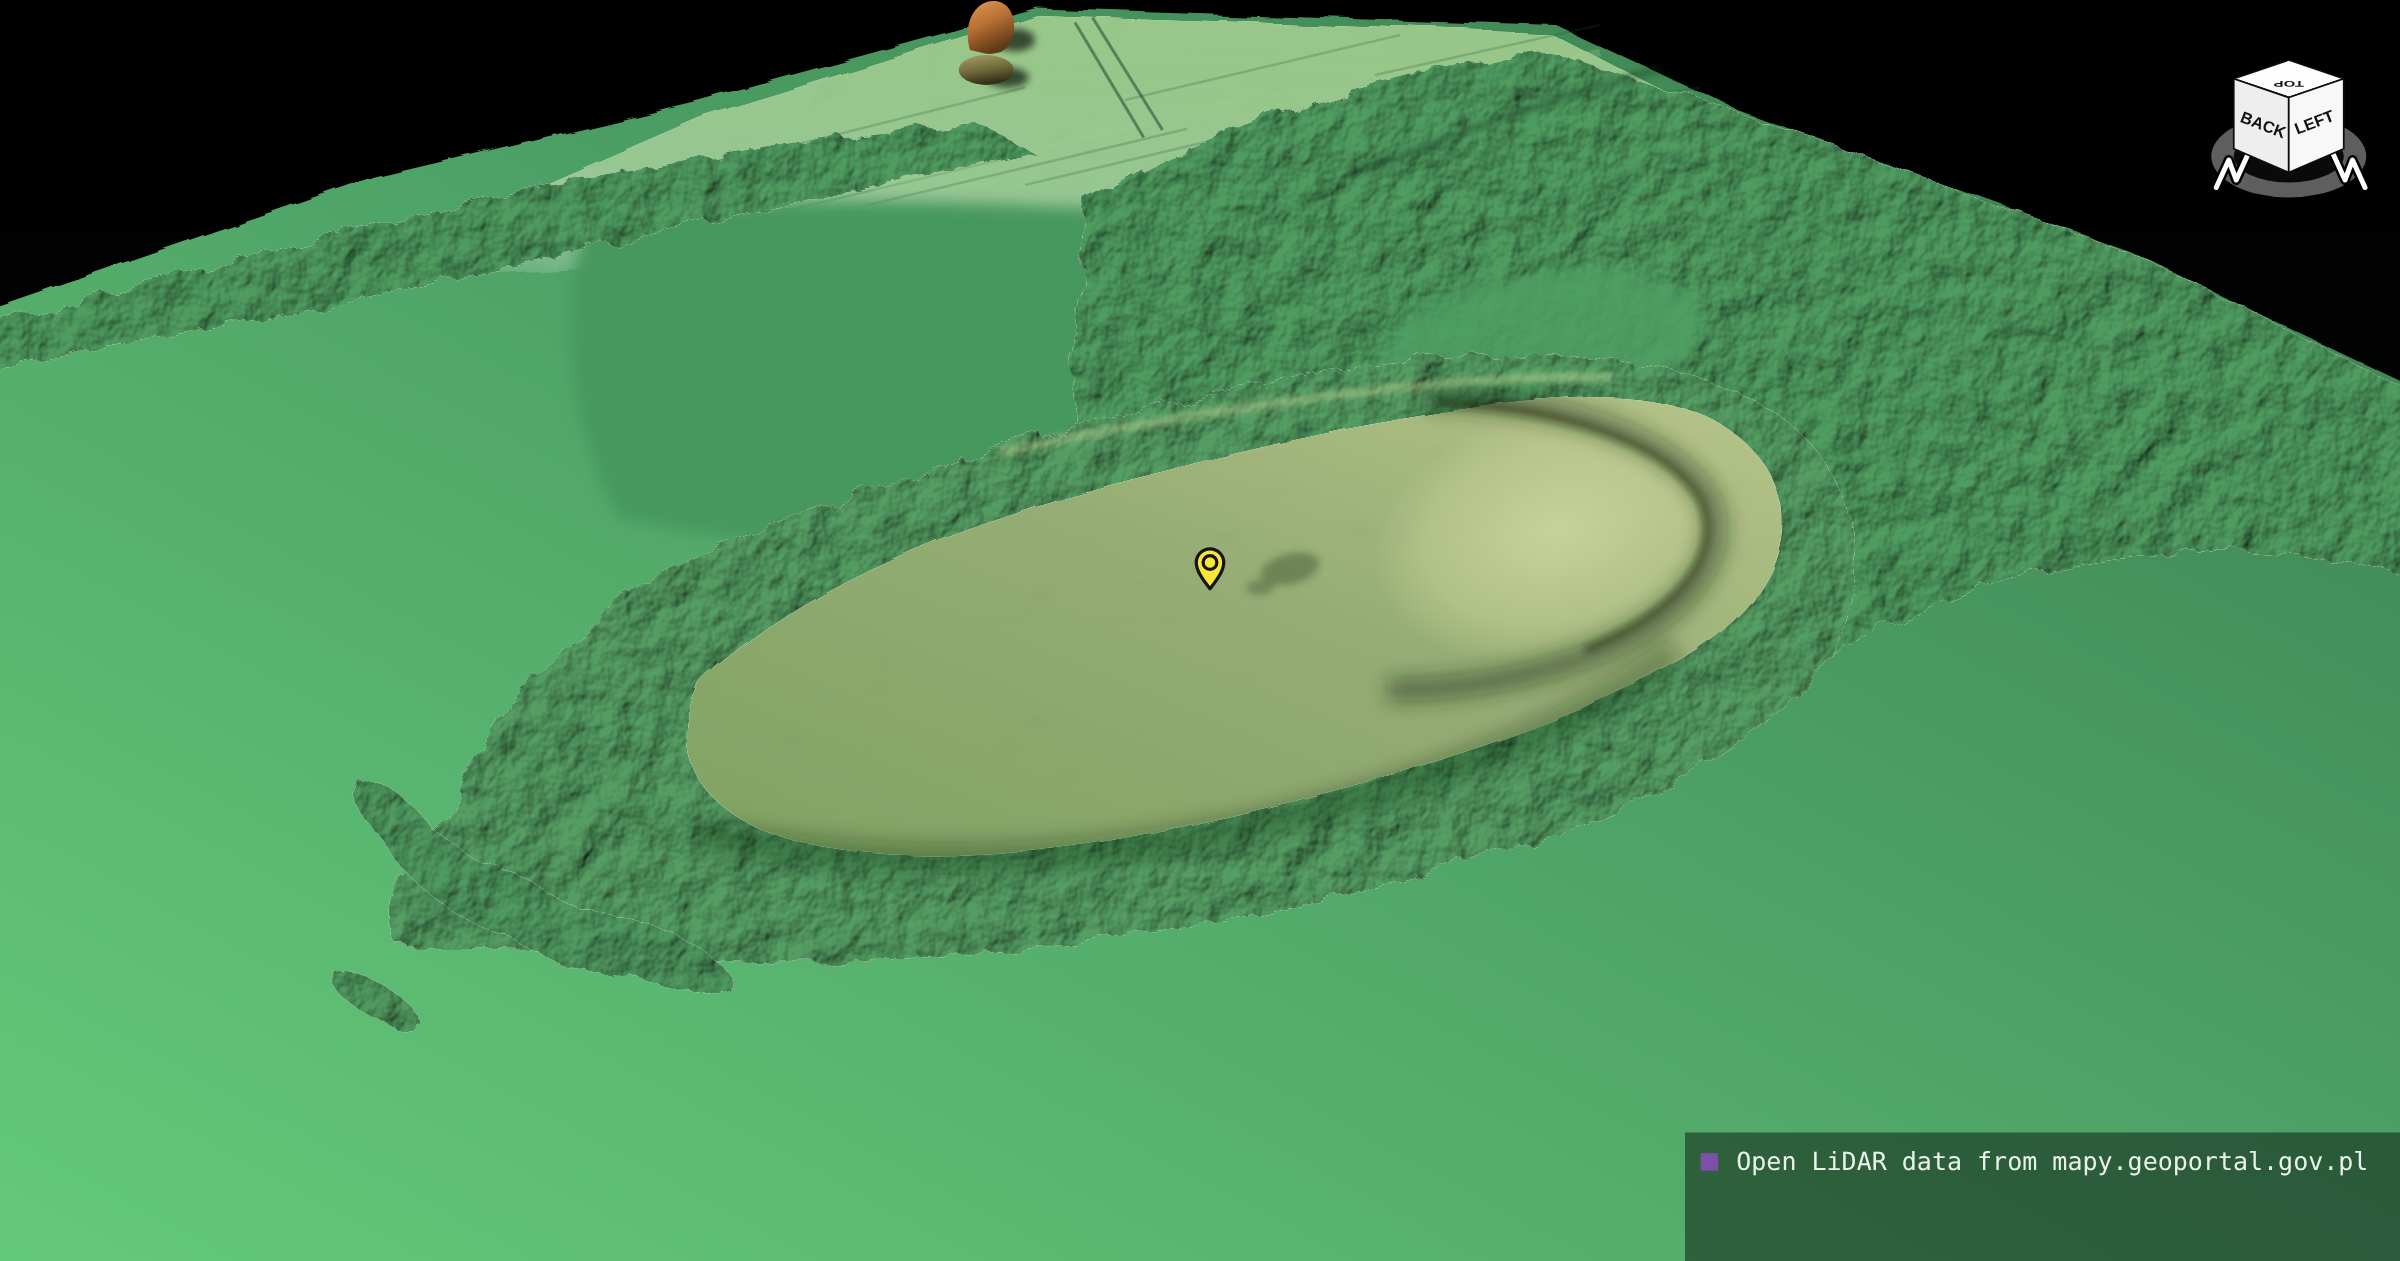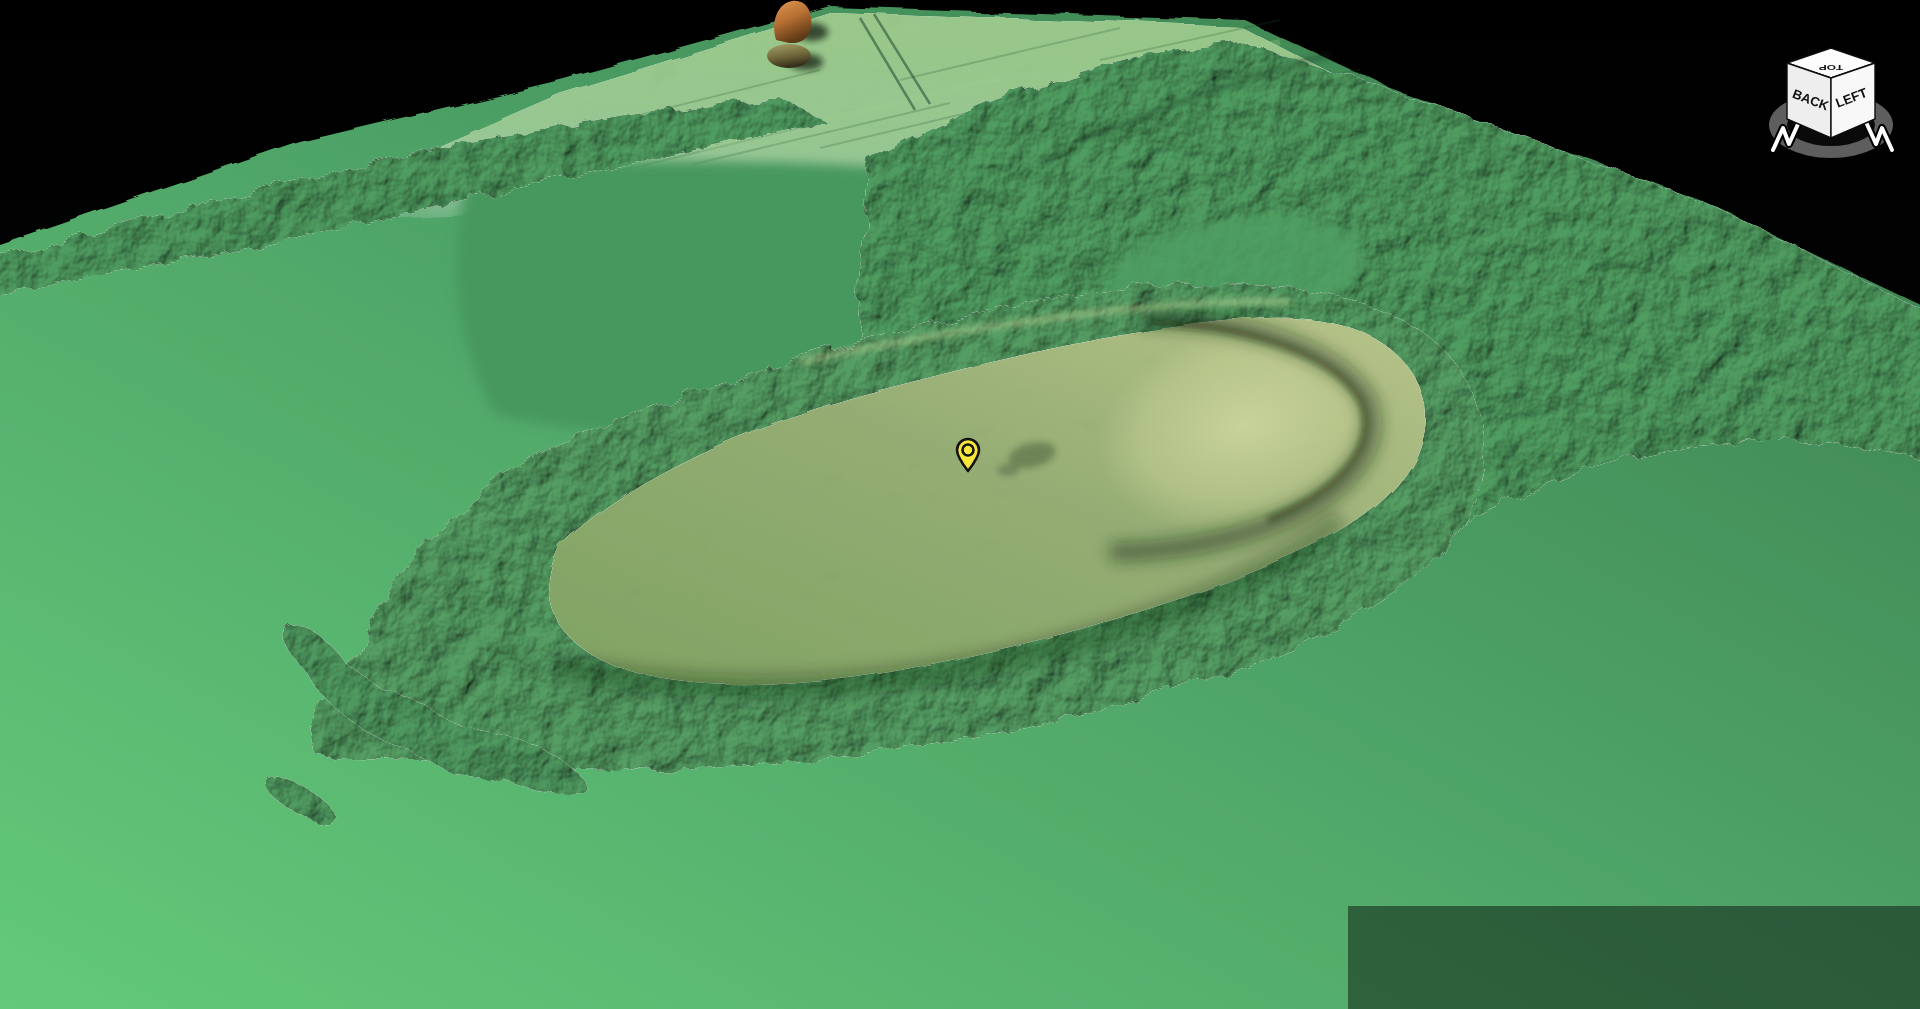--- a/index.html
+++ b/index.html
@@ -198,15 +198,21 @@
       <polygon points="82,10 126,25 82,40 38,25" fill="#fdfdfd"></polygon>
       <polygon points="38,25 82,40 82,100 38,81" fill="#eeeeee"></polygon>
       <polygon points="82,40 126,25 126,81 82,100" fill="#f8f8f8"></polygon>
     </g>
     <text transform="translate(82,27) scale(1,0.55) rotate(180)" font-size="12" text-anchor="middle">TOP</text>
     <text transform="translate(60,66) rotate(21)" font-size="13" text-anchor="middle">BACK</text>
     <text transform="translate(104,64) rotate(-21)" font-size="13" text-anchor="middle">LEFT</text>
   </svg>
 
   <div class="legend">
+    <div class="legend-row">
+      <svg class="legend-swatch" viewBox="0 0 15 15">
+        <rect x="0.5" y="0.5" width="14" height="14" fill="#7c50a6"></rect>
+      </svg>
+      <span>Open LiDAR data from mapy.geoportal.gov.pl</span>
+    </div>
   </div>
 
 </div>
 
 </body></html>

